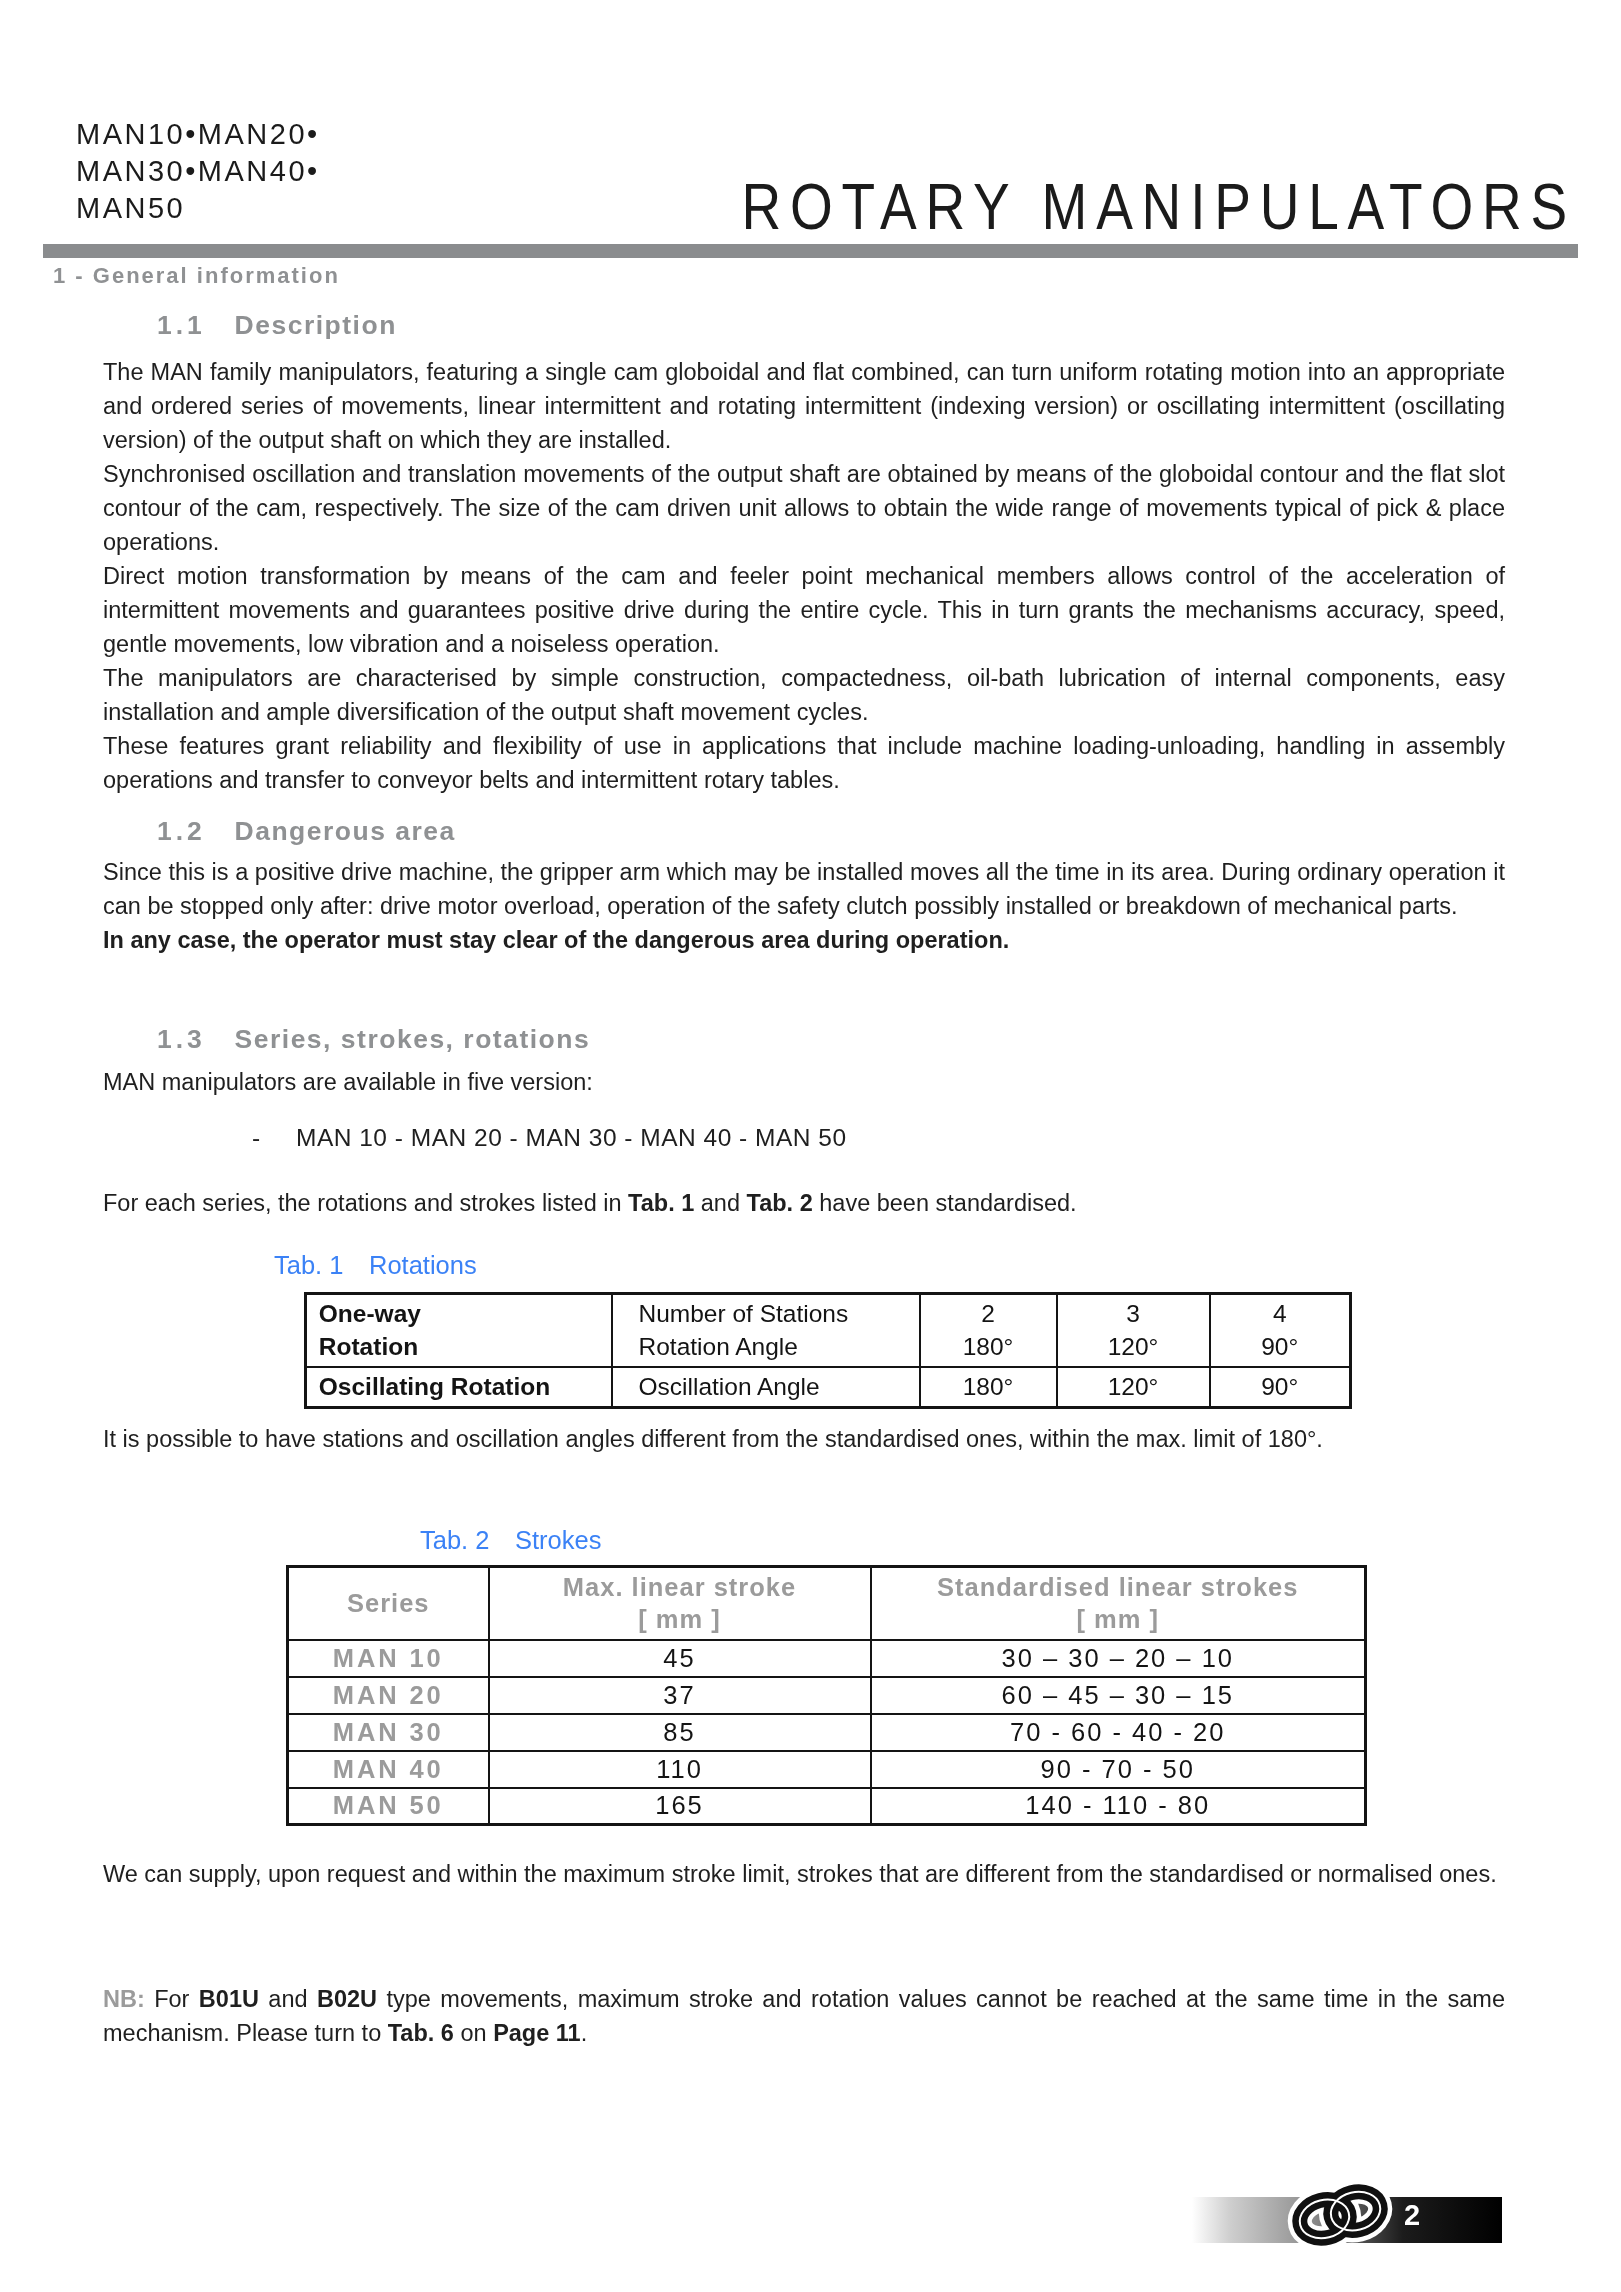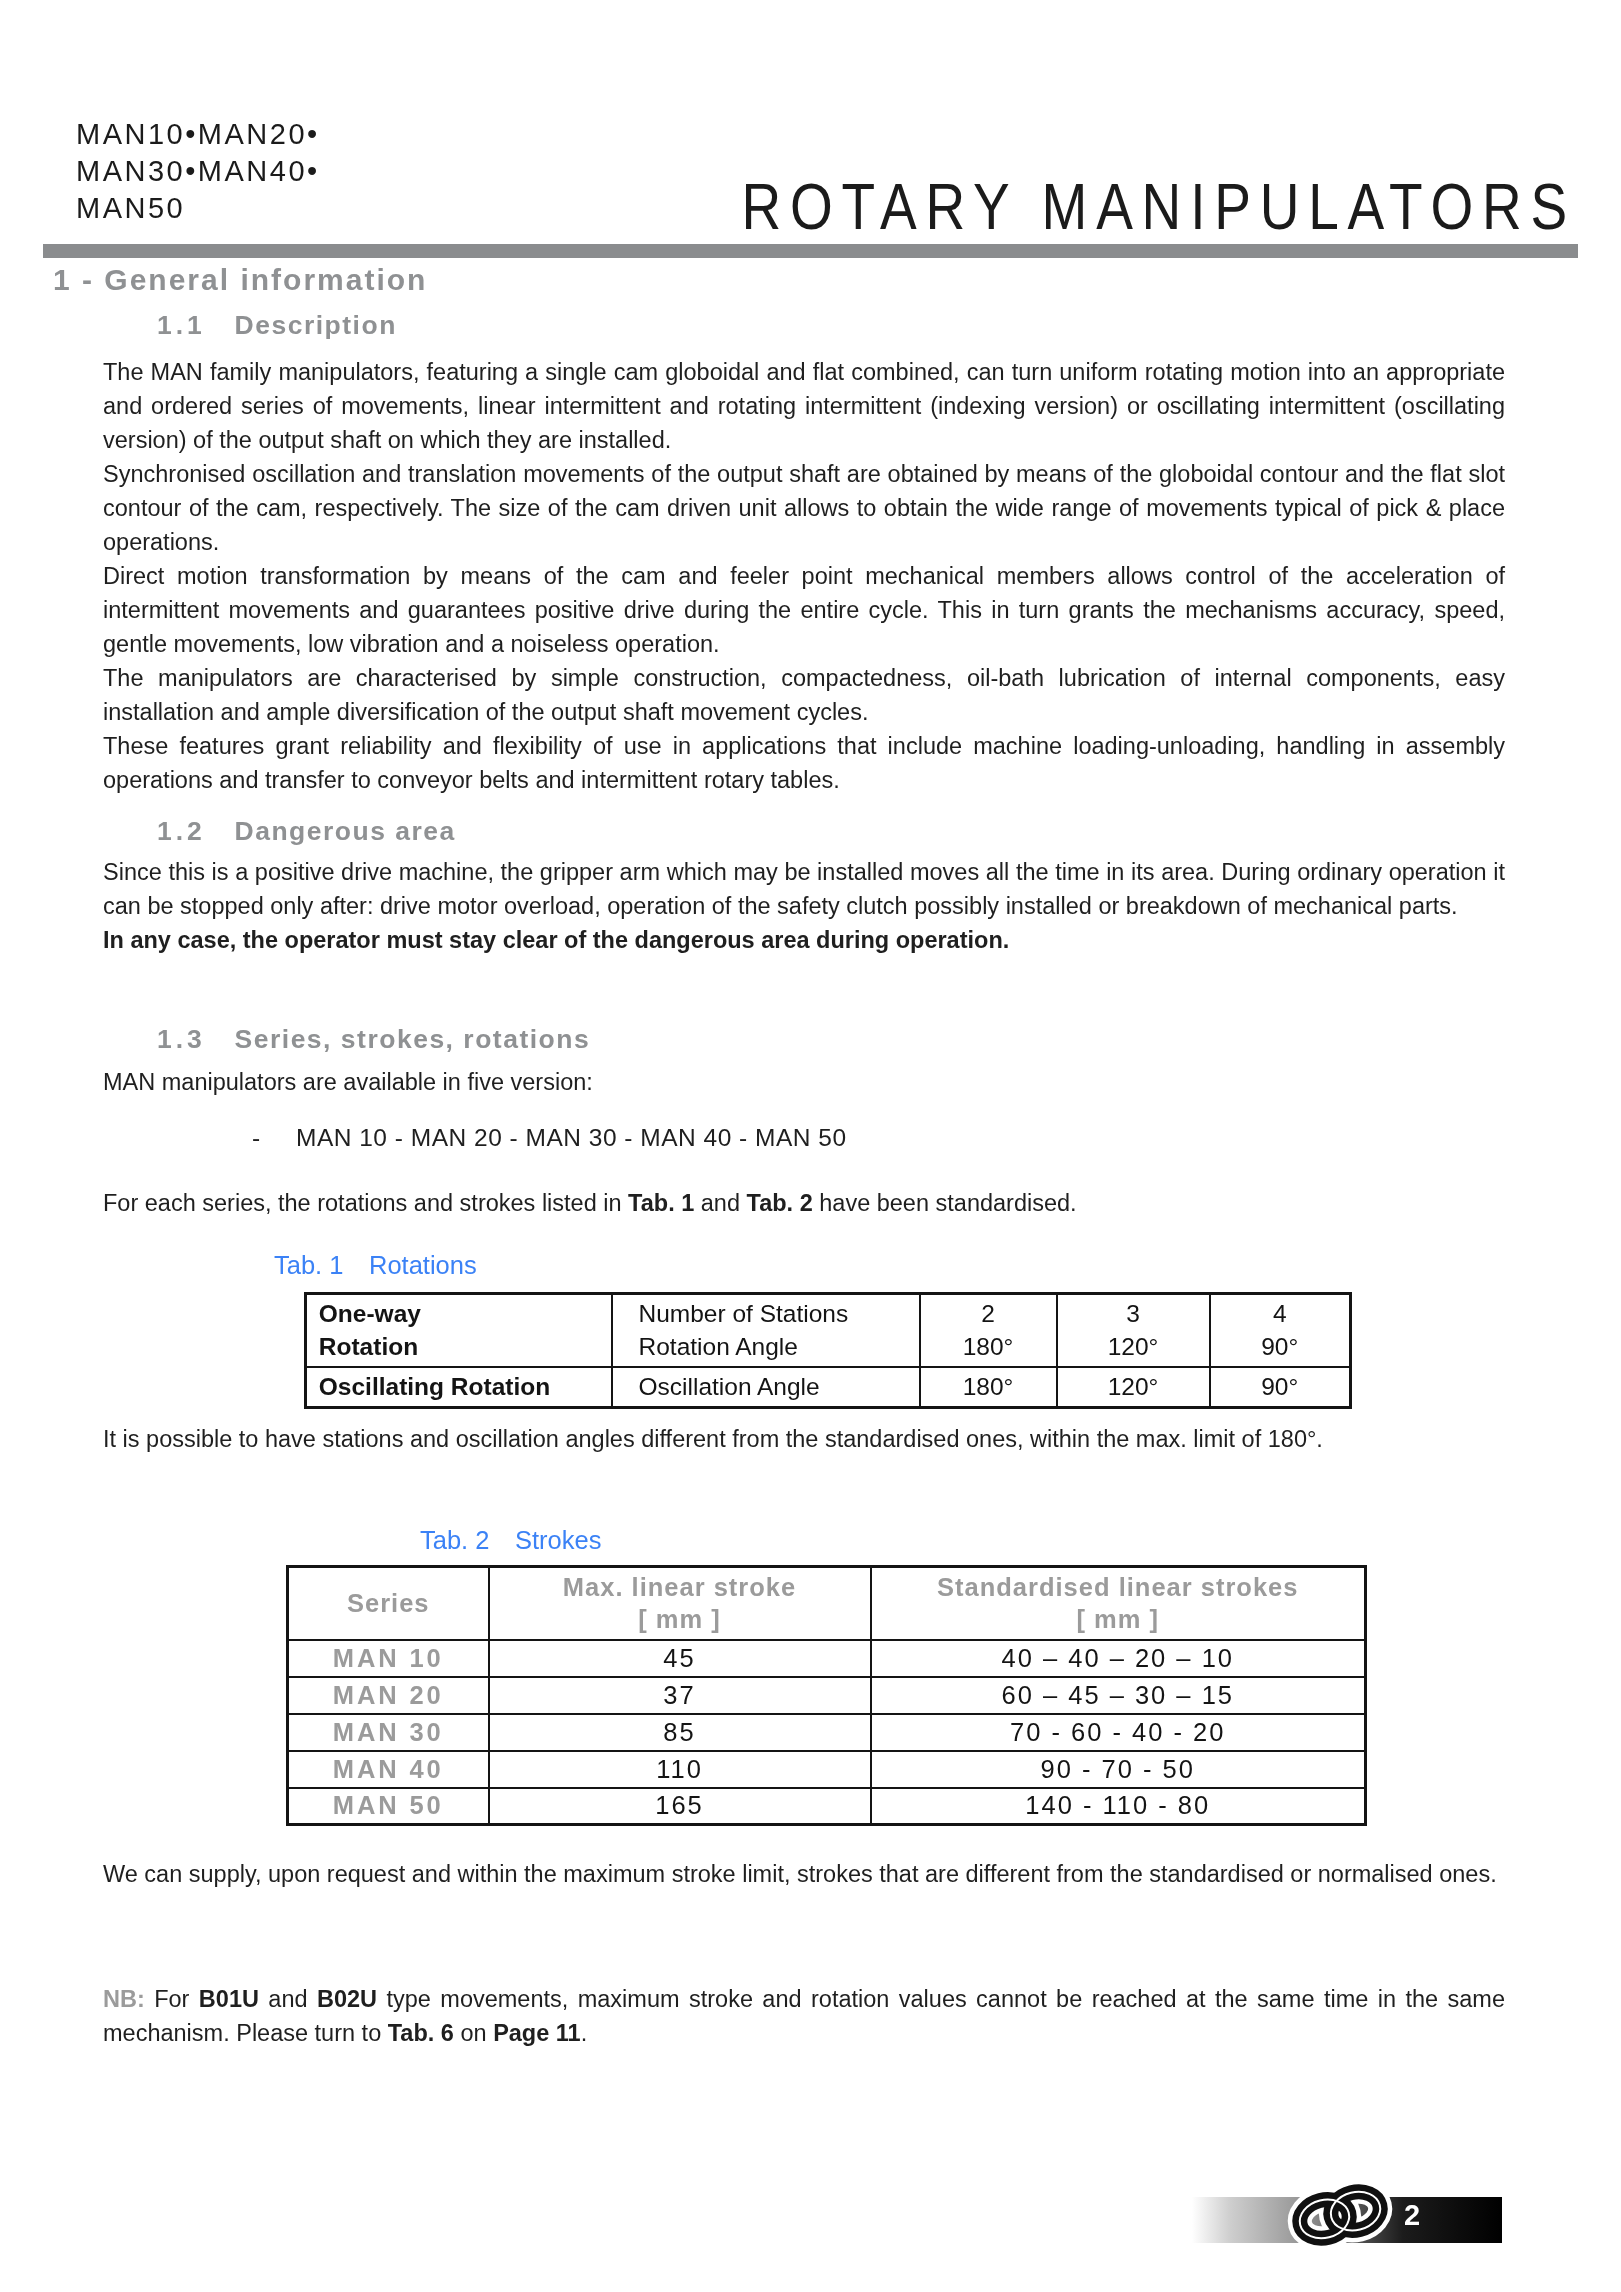--- a/index.html
+++ b/index.html
@@ -17,21 +17,21 @@
     position:absolute; right:45px; top:149px; white-space:nowrap;
     font-size:55px; letter-spacing:8.8px; color:#1b1b1b;
     transform:scaleY(1.18); transform-origin:top right;
   }
   .title-rule{
     position:absolute; left:43px; top:224px; width:1535px; height:13.7px;
     background:#8a8c8e;
   }
   .sec-heading{
     position:absolute; left:53px; top:243px;
-    font-size:30px; font-weight:bold; letter-spacing:2px; color:#8f9193;
+    font-size:22px; font-weight:bold; letter-spacing:2px; color:#8f9193;
   }
   
   .sub-heading{
     position:absolute; left:157px;
     font-size:26.5px; font-weight:bold; letter-spacing:1.5px; color:#8f9193;
     white-space:nowrap;
   }
   .sub-heading .num{ margin-right:29px; letter-spacing:3.9px; }
   #h11{ top:290px; } #h12{ top:796px; } #h13{ top:1004px; }
   
@@ -207,21 +207,21 @@
         <div>[ mm ]</div>
       </th>
       <th>
         <div>Standardised linear strokes</div>
         <div>[ mm ]</div>
       </th>
     </tr>
     <tr>
       <td class="series-cell">MAN 10</td>
       <td>45</td>
-      <td>40 – 40 – 20 – 10</td>
+      <td>30 – 30 – 20 – 10</td>
     </tr>
     <tr>
       <td class="series-cell">MAN 20</td>
       <td>37</td>
       <td>60 – 45 – 30 – 15</td>
     </tr>
     <tr>
       <td class="series-cell">MAN 30</td>
       <td>85</td>
       <td>70 - 60 - 40 - 20</td>

